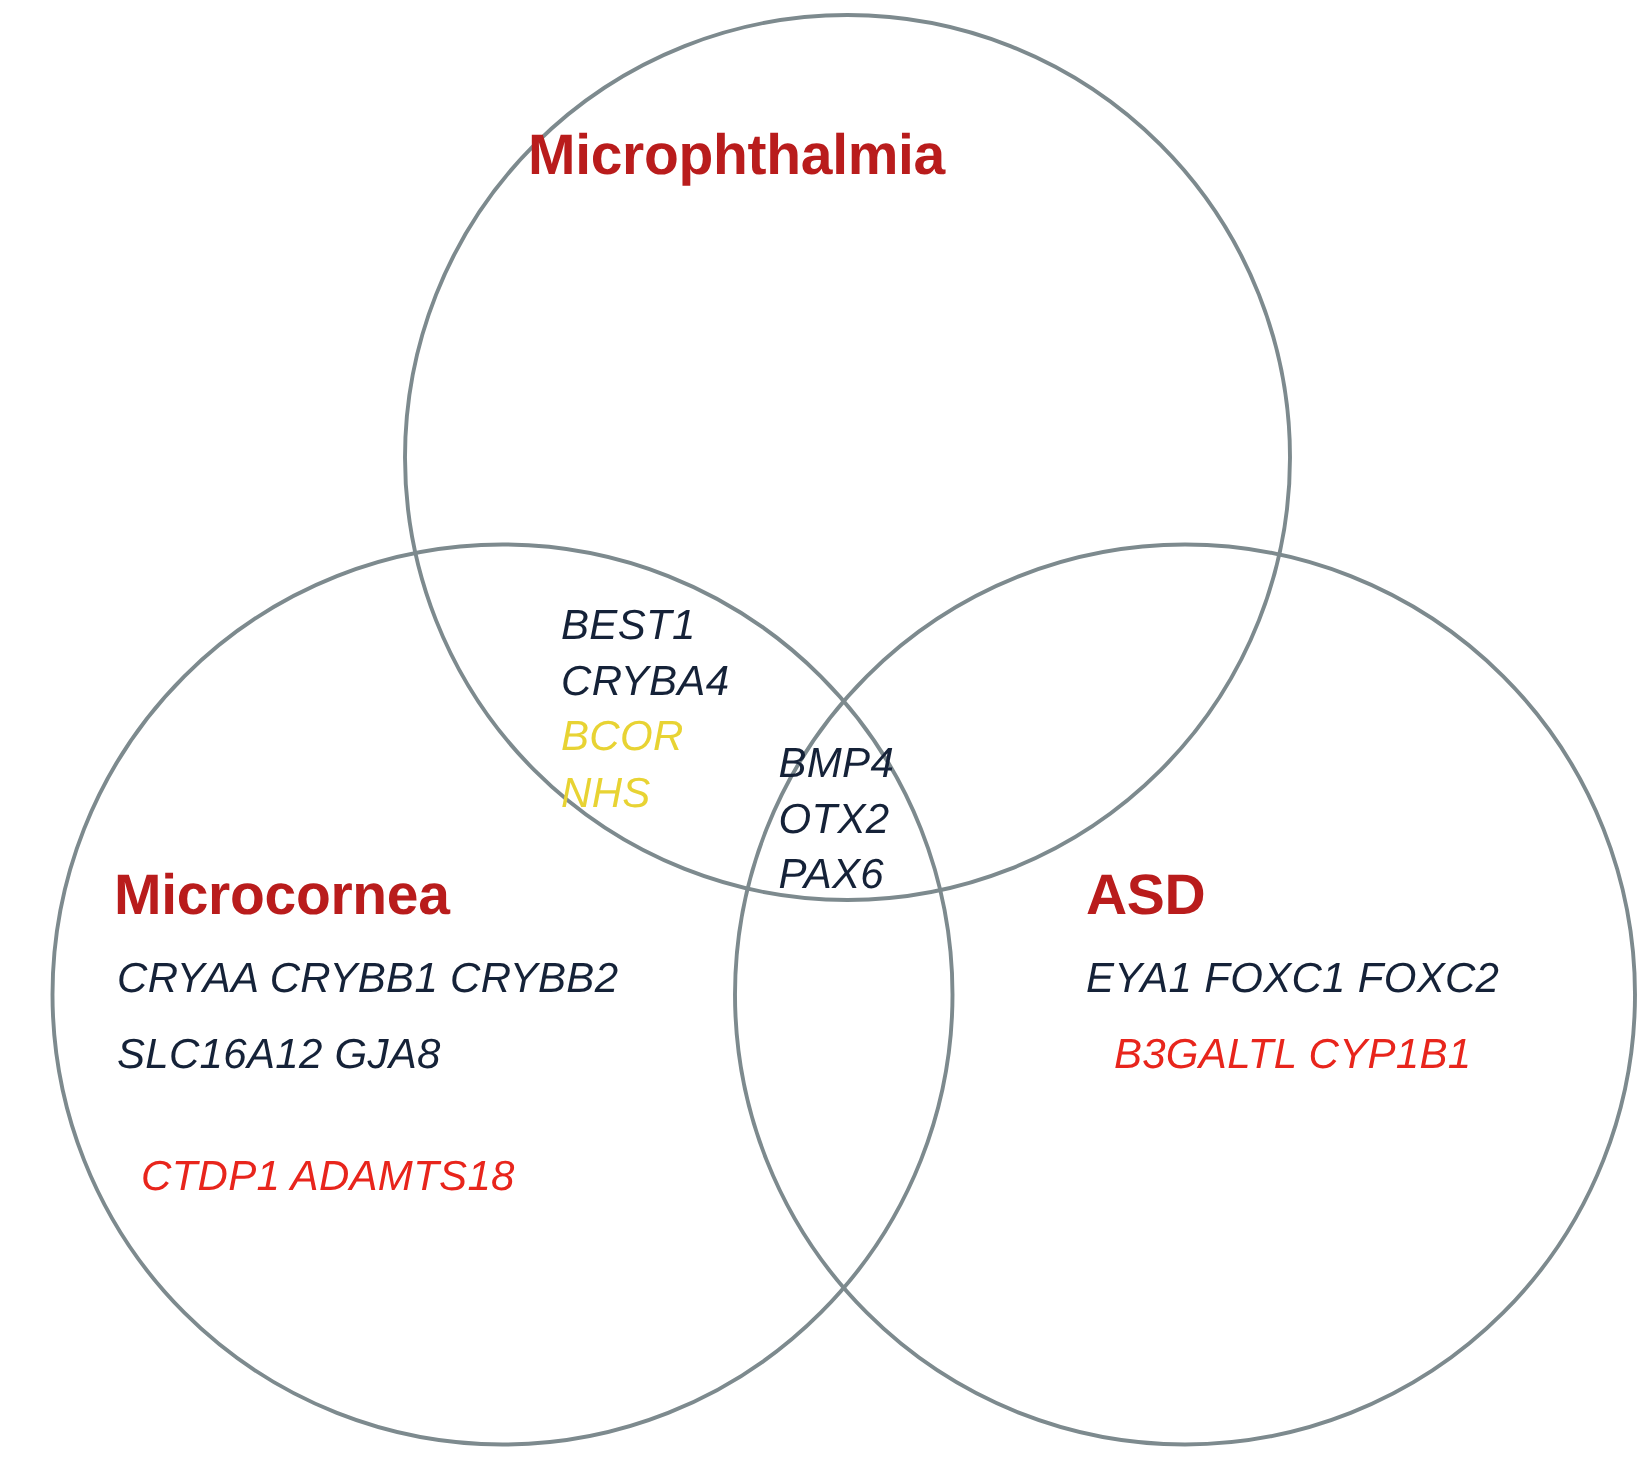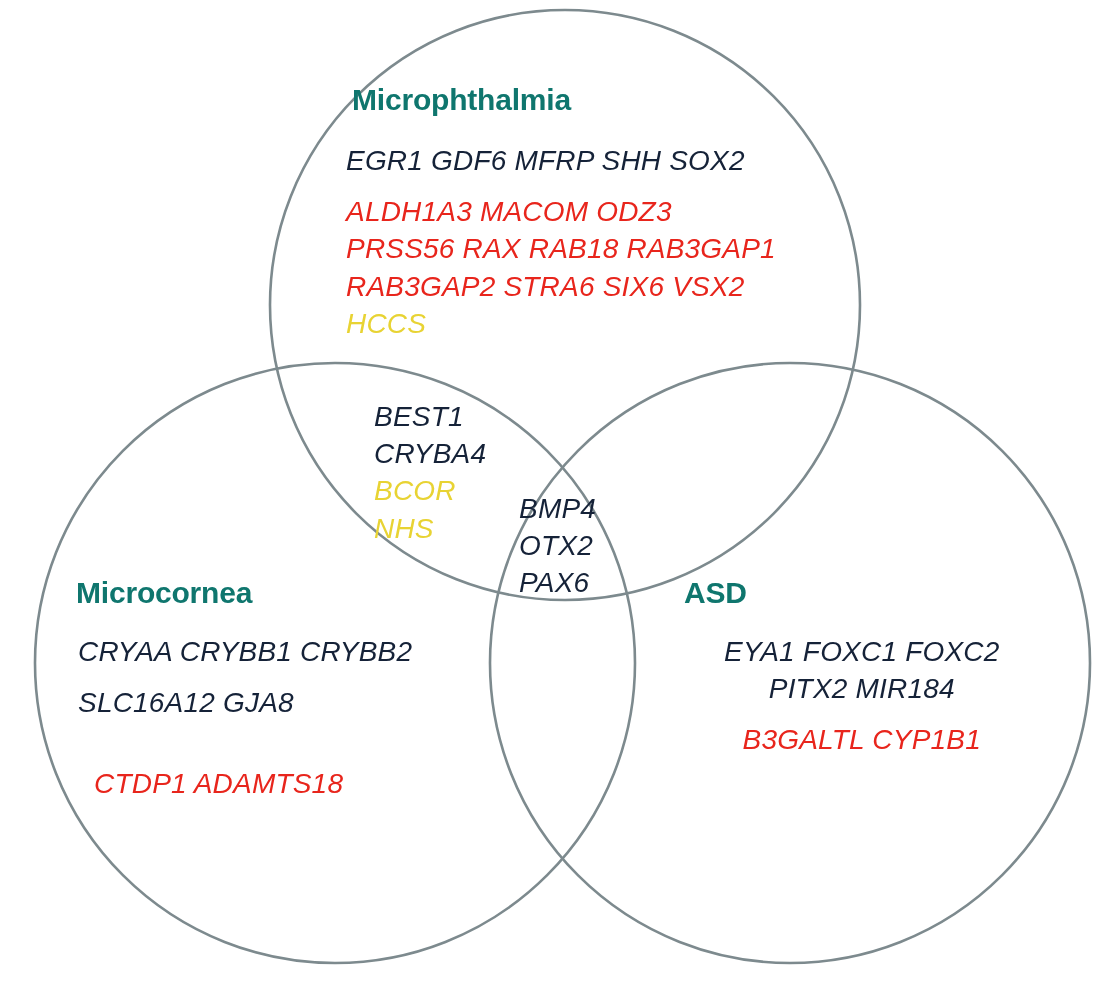--- a/index.html
+++ b/index.html
@@ -32,22 +32,22 @@
     width: 1099px;
     height: 981px;
   }
   .region {
     position: absolute;
   }
   .set-title {
     font-family: "Liberation Sans", sans-serif;
     font-weight: bold;
     font-style: normal;
-    font-size: 30px;
-    color: #0f766e;
+    font-size: 38px;
+    color: #b91c1c;
     letter-spacing: -0.2px;
     white-space: nowrap;
     line-height: 1.0;
   }
   .gene-line {
     font-family: "Liberation Sans", sans-serif;
     font-style: italic;
     font-weight: normal;
     font-size: 28px;
     line-height: 1.33;
@@ -60,21 +60,21 @@
 
   .block-gap { height: 14px; }
 
   
   #region-microphthalmia-title { left: 352px; top: 85px; }
   #region-microphthalmia-genes { left: 346px; top: 142px; }
 
   #region-microcornea-title { left: 76px; top: 578px; }
   #region-microcornea-genes { left: 78px; top: 633px; }
 
-  #region-asd-title { left: 684px; top: 578px; }
+  #region-asd-title { left: 724px; top: 578px; }
   #region-asd-genes { left: 724px; top: 633px; text-align: center; }
 
   #region-micro-cornea-overlap { left: 374px; top: 398px; }
   #region-micro-asd-overlap   { left: 658px; top: 415px; }
   #region-center-overlap      { left: 519px; top: 490px; }
 
   .gene-line.indent-1 { padding-left: 16px; margin-top: 44px; }
 </style>
 </head>
 <body>
@@ -84,28 +84,20 @@
   <svg id="venn-svg" viewBox="0 0 1099 981">
     <circle cx="565" cy="305" r="295" fill="none" stroke="#7d8a8e" stroke-width="2.6"></circle>
     <circle cx="335" cy="663" r="300" fill="none" stroke="#7d8a8e" stroke-width="2.6"></circle>
     <circle cx="790" cy="663" r="300" fill="none" stroke="#7d8a8e" stroke-width="2.6"></circle>
   </svg>
 
   <div class="text-layer">
 
     <div class="region set-title" id="region-microphthalmia-title">Microphthalmia</div>
 
-    <div class="region" id="region-microphthalmia-genes">
-      <div class="gene-line navy">EGR1 GDF6 MFRP SHH SOX2</div>
-      <div class="block-gap"></div>
-      <div class="gene-line red">ALDH1A3 MACOM ODZ3</div>
-      <div class="gene-line red">PRSS56 RAX RAB18 RAB3GAP1</div>
-      <div class="gene-line red">RAB3GAP2 STRA6 SIX6 VSX2</div>
-      <div class="gene-line yellow">HCCS</div>
-    </div>
 
     <div class="region" id="region-micro-cornea-overlap">
       <div class="gene-line navy">BEST1</div>
       <div class="gene-line navy">CRYBA4</div>
       <div class="gene-line yellow">BCOR</div>
       <div class="gene-line yellow">NHS</div>
     </div>
 
 
     <div class="region" id="region-center-overlap">
@@ -120,19 +112,18 @@
       <div class="gene-line navy">CRYAA CRYBB1 CRYBB2</div>
       <div class="block-gap"></div>
       <div class="gene-line navy">SLC16A12 GJA8</div>
       <div class="gene-line red indent-1">CTDP1 ADAMTS18</div>
     </div>
 
     <div class="region set-title" id="region-asd-title">ASD</div>
 
     <div class="region" id="region-asd-genes">
       <div class="gene-line navy">EYA1 FOXC1 FOXC2</div>
-      <div class="gene-line navy">PITX2 MIR184</div>
       <div class="block-gap"></div>
       <div class="gene-line red">B3GALTL CYP1B1</div>
     </div>
 
   </div>
 </div>
 
 </body></html>

